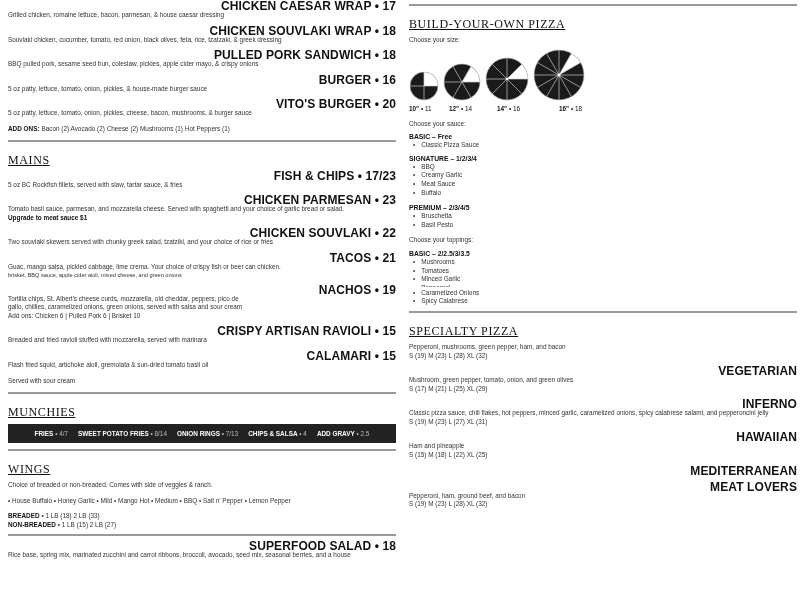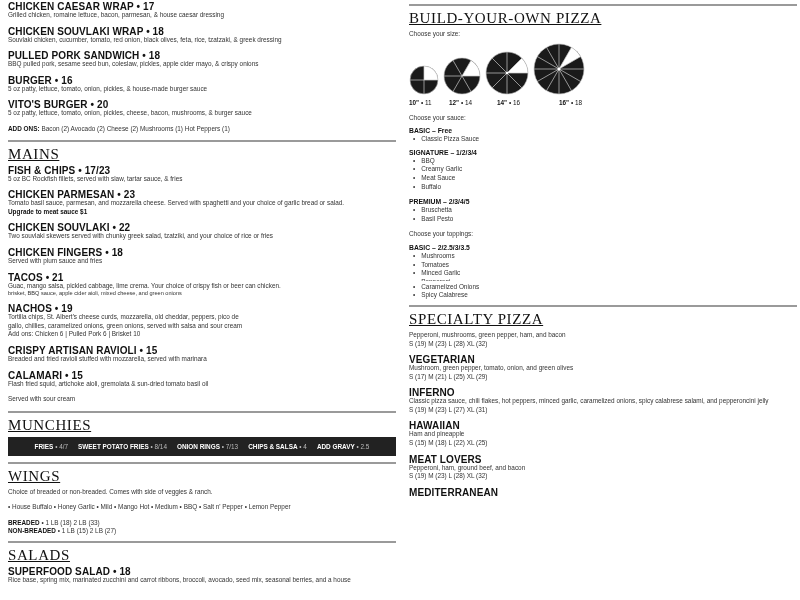--- a/index.html
+++ b/index.html
@@ -4,28 +4,28 @@
 <style>
   html, body { margin: 0; padding: 0; background: #ffffff; }
   body {
     width: 800px; height: 600px; overflow: hidden; position: relative;
     font-family: "Liberation Sans", sans-serif; color: #111;
   }
   .col { position: absolute; top: 0; }
   .col-left { left: 8px; width: 388px; }
   .col-right { left: 409px; width: 388px; }
   .item { margin-bottom: 7px; }
-  .item-name { font-size: 10px; font-weight: 700; letter-spacing: 0.1px; line-height: 9px; text-transform: uppercase; }
+  .item-name { font-size: 12px; font-weight: 700; letter-spacing: 0.1px; line-height: 9px; text-transform: uppercase; text-align: right; }
   .item-desc { font-size: 6.4px; line-height: 8.6px; color: #333; }
   .item-desc.tight { font-size: 5.6px; line-height: 7px; }
   .bold { font-weight: 700; color: #111; }
   .rule { height: 2px; background: #9a9a9a; margin: 5px 0 6px 0; }
   .section-title {
-    font-family: "Liberation Serif", serif; font-size: 15px; letter-spacing: 0.6px;
-    text-decoration: underline; text-transform: uppercase; margin: 0 0 6px 0; line-height: 12px;
+    font-family: "Liberation Serif", serif; font-size: 12px; letter-spacing: 0.6px;
+    text-decoration: underline; text-transform: uppercase; margin: 12px 0 6px 0; line-height: 12px;
   }
   .munchies-bar {
     background: #222; color: #fff; height: 19px; display: flex; align-items: center;
     justify-content: center; gap: 10px; font-size: 6.4px; margin: 3px 0 6px 0;
   }
   .munchies-bar .mname { font-weight: 700; }
   .munchies-bar .mprice { color: #bbb; }
   .plain { font-size: 6.4px; line-height: 8.6px; color: #333; margin-bottom: 7px; }
   .sizes { display: flex; align-items: flex-end; gap: 4px; margin: 4px 0 4px 0; }
   .size-labels { display: flex; font-size: 6.4px; margin-bottom: 8px; }
@@ -73,24 +73,20 @@
   <div class="item">
     <div class="item-name">CHICKEN PARMESAN • 23</div>
     <div class="item-desc">Tomato basil sauce, parmesan, and mozzarella cheese. Served with spaghetti and your choice of garlic bread or salad.</div>
     <div class="item-desc bold">Upgrade to meat sauce $1</div>
   </div>
   <div class="item">
     <div class="item-name">CHICKEN SOUVLAKI • 22</div>
     <div class="item-desc">Two souvlaki skewers served with chunky greek salad, tzatziki, and your choice of rice or fries</div>
   </div>
   <div class="item">
-    <div class="item-name">CHICKEN FINGERS • 18</div>
-    <div class="item-desc">Served with plum sauce and fries</div>
-  </div>
-  <div class="item">
     <div class="item-name">TACOS • 21</div>
     <div class="item-desc">Guac, mango salsa, pickled cabbage, lime crema. Your choice of crispy fish or beer can chicken.</div>
     <div class="item-desc tight">brisket, BBQ sauce, apple cider aioli, mixed cheese, and green onions</div>
   </div>
   <div class="item">
     <div class="item-name">NACHOS • 19</div>
     <div class="item-desc">Tortilla chips, St. Albert's cheese curds, mozzarella, old cheddar, peppers, pico de</div>
     <div class="item-desc">gallo, chillies, caramelized onions, green onions, served with salsa and sour cream</div>
     <div class="item-desc">Add ons: Chicken 6 | Pulled Pork 6 | Brisket 10</div>
   </div>
@@ -121,21 +117,20 @@
   <div class="plain">Choice of breaded or non-breaded. Comes with side of veggies &amp; ranch.</div>
   <div class="plain">• House Buffalo • Honey Garlic • Mild • Mango Hot • Medium • BBQ • Salt n' Pepper • Lemon Pepper</div>
   <div class="item-desc">
     <span class="bold">BREADED</span><span> • 1 LB (18) 2 LB (33)</span>
   </div>
   <div class="item-desc" style="margin-bottom:5px;">
     <span class="bold">NON-BREADED</span><span> • 1 LB (15) 2 LB (27)</span>
   </div>
 
   <div class="rule"></div>
-  <div class="section-title">SALADS</div>
   <div class="item">
     <div class="item-name">SUPERFOOD SALAD • 18</div>
     <div class="item-desc">Rice base, spring mix, marinated zucchini and carrot ribbons, broccoli, avocado, seed mix, seasonal berries, and a house</div>
   </div>
 </div>
 
 <div class="col col-right" style="top:2px;">
   <div class="rule" style="margin-top:2px;"></div>
   <div class="section-title">BUILD-YOUR-OWN PIZZA</div>
   <div class="plain" style="margin-bottom:4px;">Choose your size:</div>
@@ -236,20 +231,20 @@
     <div class="item-name">INFERNO</div>
     <div class="item-desc">Classic pizza sauce, chili flakes, hot peppers, minced garlic, caramelized onions, spicy calabrese salami, and pepperoncini jelly</div>
     <div class="item-desc">S (19) M (23) L (27) XL (31)</div>
   </div>
   <div class="item">
     <div class="item-name">HAWAIIAN</div>
     <div class="item-desc">Ham and pineapple</div>
     <div class="item-desc">S (15) M (18) L (22) XL (25)</div>
   </div>
   <div class="item">
+    <div class="item-name">MEDITERRANEAN</div>
+  </div>
+  <div class="item">
     <div class="item-name">MEAT LOVERS</div>
     <div class="item-desc">Pepperoni, ham, ground beef, and bacon</div>
     <div class="item-desc">S (19) M (23) L (28) XL (32)</div>
   </div>
-  <div class="item">
-    <div class="item-name">MEDITERRANEAN</div>
-  </div>
 </div>
 
 </body></html>

